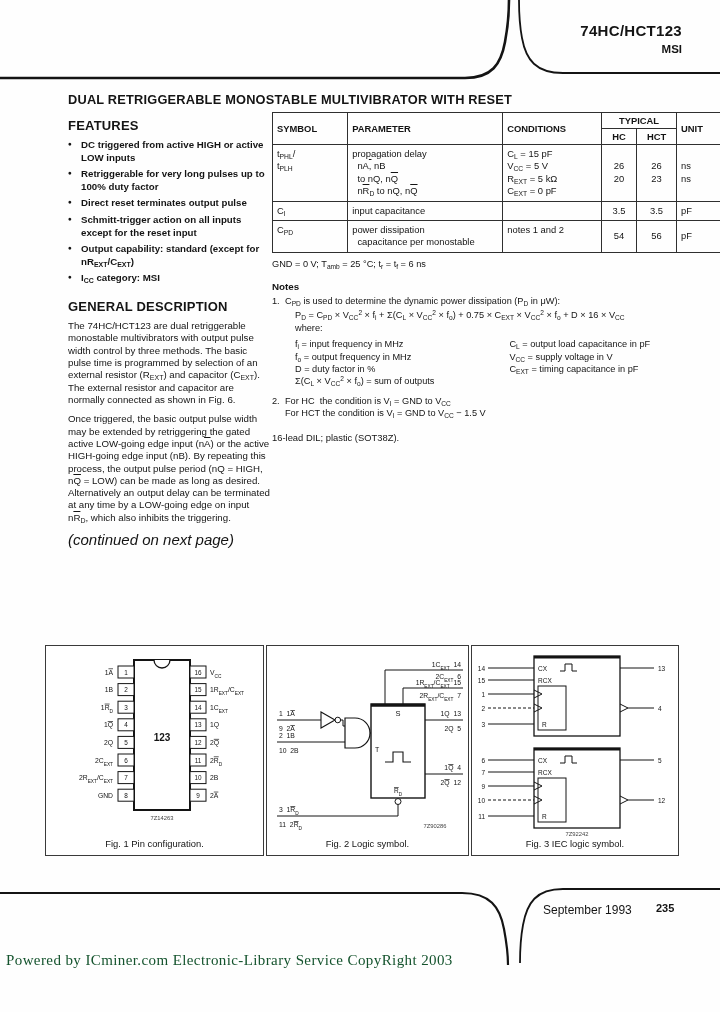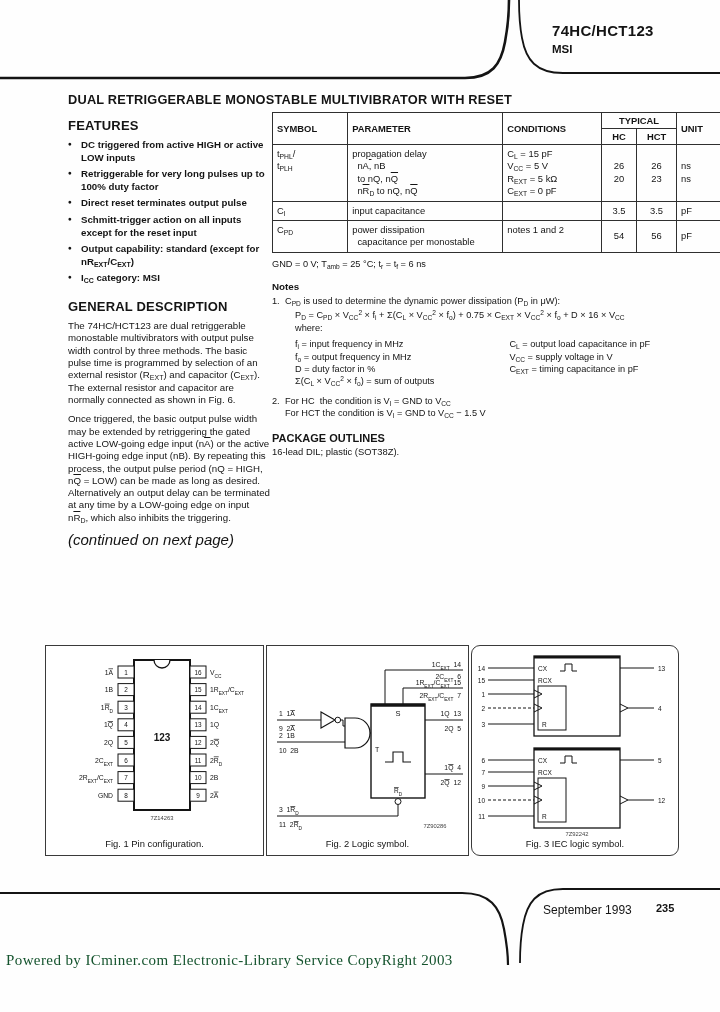--- a/index.html
+++ b/index.html
@@ -10,21 +10,21 @@
     -webkit-font-smoothing:antialiased;
   }
   .ov{text-decoration:overline;}
   sub{font-size:72%;vertical-align:-0.25em;line-height:0;}
   sup{font-size:72%;vertical-align:0.4em;line-height:0;}
 
   .edge-svg{position:absolute;left:0;}
   #edge-top{top:0;}
   #edge-bottom{top:855px;}
 
-  .partno-block{position:absolute;left:552px;top:22px;width:130px;text-align:left;}
+  .partno-block{position:absolute;left:552px;top:22px;width:130px;text-align:right;}
   .partno{font-size:15px;font-weight:bold;letter-spacing:0.3px;}
   .partcat{font-size:11.5px;font-weight:bold;margin-top:4px;}
 
   .doc-title{position:absolute;left:68px;top:92px;font-size:12.8px;font-weight:bold;letter-spacing:0.2px;}
 
   .left-col{position:absolute;left:68px;top:118px;width:203px;}
   .sec-h{font-size:13px;font-weight:bold;margin:0 0 6px 0;letter-spacing:0.2px;}
   ul.features{list-style:none;margin:2px 0 0 0;padding:0;font-size:9.7px;font-weight:bold;line-height:1.3;}
   ul.features li{position:relative;padding-left:13px;margin-bottom:4px;}
   ul.features li:before{content:"\25CF";position:absolute;left:0;top:1px;font-size:6.5px;}
@@ -51,21 +51,21 @@
   .defs{display:flex;margin-left:10px;margin-bottom:4px;}
   .defs .dl{width:54%;}
   .defs .dr{width:46%;}
   .po{margin-top:12px;}
   .po-h{font-size:11px;font-weight:bold;margin:0 0 2px 0;}
   .po-line{font-size:9.4px;line-height:1.38;}
 
   .figbox{position:absolute;top:645px;height:209px;border:1.3px solid #3a3a3a;background:#fff;}
   #fig1box{left:45px;width:217px;}
   #fig2box{left:266px;width:201px;}
-  #fig3box{left:471px;width:206px;border-radius:9px;}
+  #fig3box{left:471px;width:206px;}
   .figcap{position:absolute;left:0;right:0;bottom:6px;text-align:center;font-size:9.4px;}
   .figbox svg{display:block;}
 
   .footer-date{position:absolute;left:543px;top:903px;font-size:12px;}
   .footer-page{position:absolute;left:656px;top:902px;font-size:11px;font-weight:bold;}
 
   .watermark{
     position:absolute;left:6px;top:952px;white-space:nowrap;
     font-family:Liberation Serif, serif;font-size:15px;letter-spacing:0.4px;
     color:#14532d;
@@ -181,21 +181,20 @@
         </div>
       </div>
     </div>
   </div>
   <div class="note">
     <div class="note-num">2.</div>
     <div class="note-body">For HC&nbsp;&nbsp;the condition is V<sub>I</sub> = GND to V<sub>CC</sub><br>For HCT the condition is V<sub>I</sub> = GND to V<sub>CC</sub> − 1.5 V</div>
   </div>
 
   <div class="po">
-    <div class="po-h">PACKAGE OUTLINES</div>
     <div class="po-line">16-lead DIL; plastic (SOT38Z).</div>
   </div>
 </div>
 
 <div class="figbox" id="fig1box">
   <svg id="fig1svg" width="215" height="178">
       <rect x="88" y="14" width="56" height="150" fill="#fff" stroke="#141414" stroke-width="2"></rect>
       <path d="M108,14 a8,8 0 0,0 16,0" fill="#fff" stroke="#141414" stroke-width="1.3"></path>
       <rect x="72" y="20" width="16" height="12" fill="#fff" stroke="#141414" stroke-width="1"></rect>
       <text x="80" y="28.5" font-size="6.4" fill="#141414" text-anchor="middle" font-family="Liberation Sans, sans-serif">1</text>

